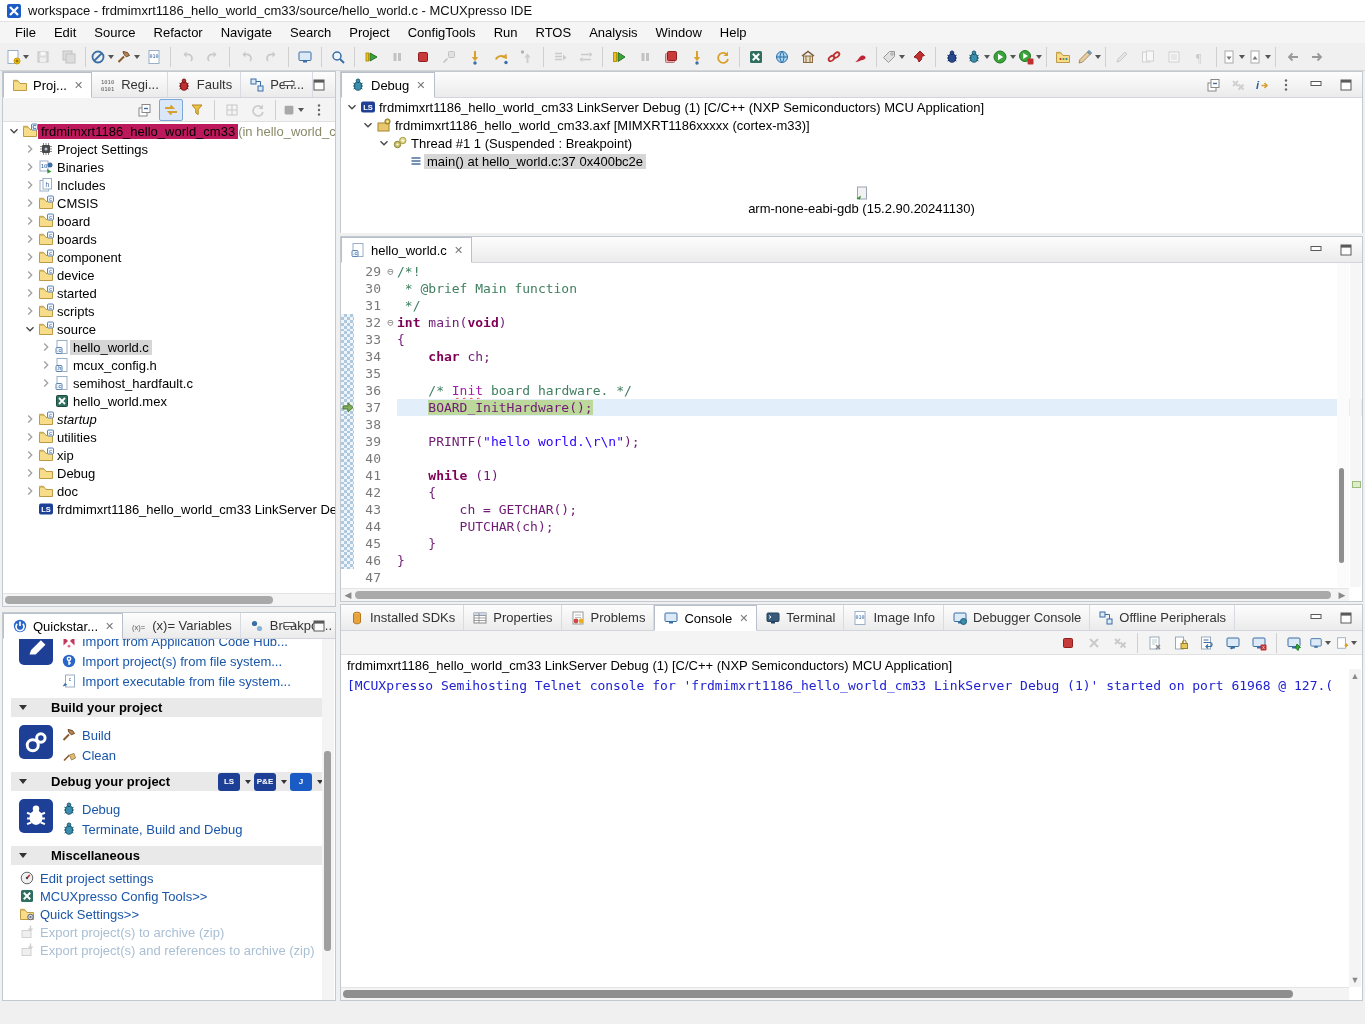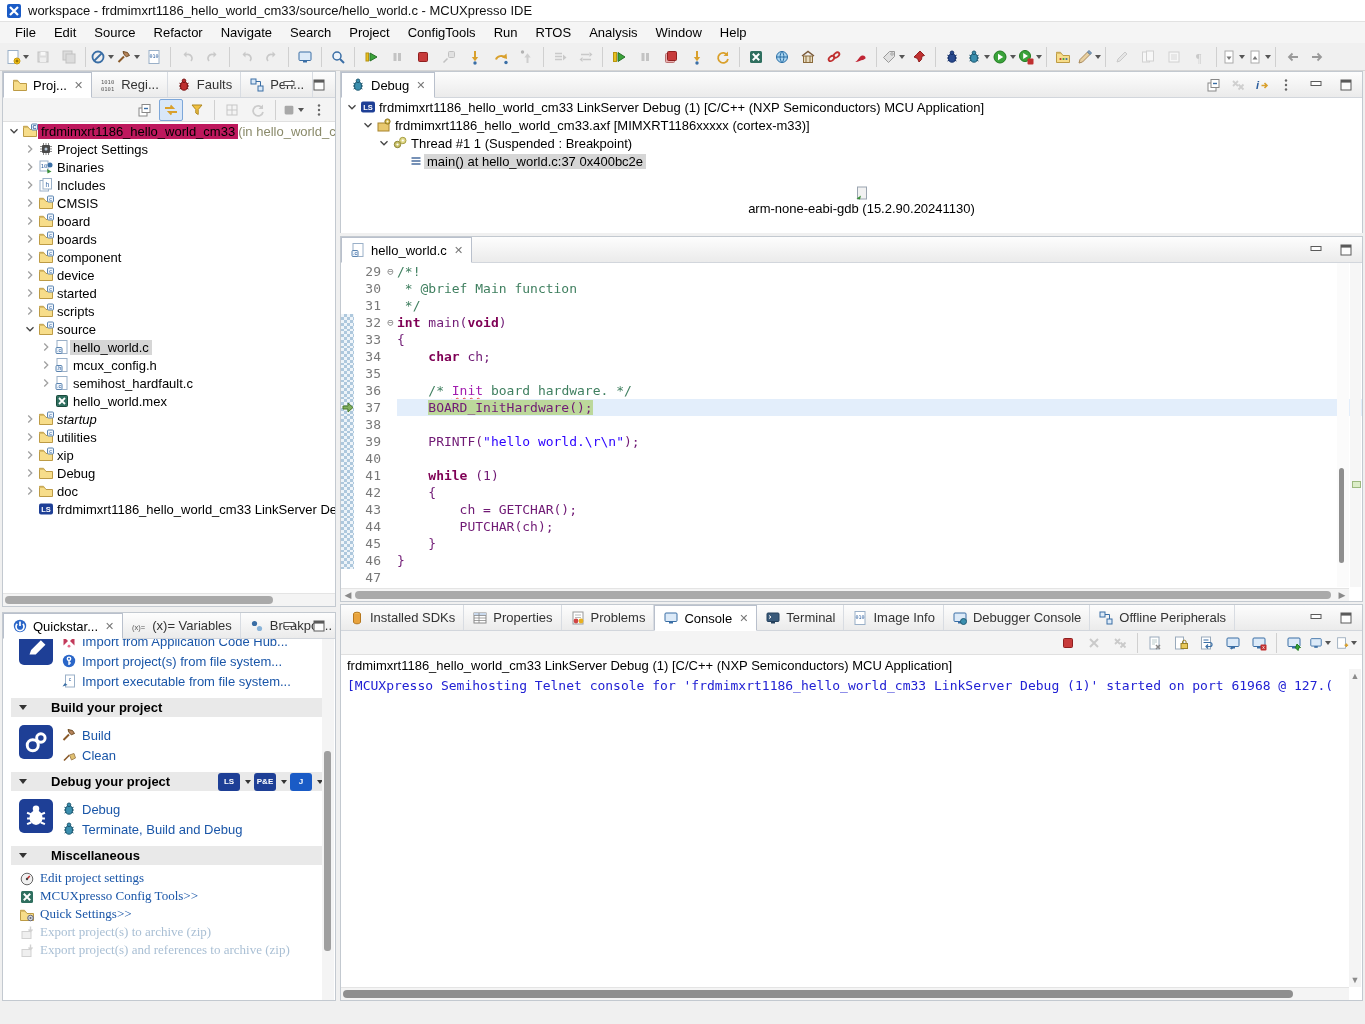--- a/index.html
+++ b/index.html
@@ -62,21 +62,21 @@
   
   .qs-sect{height:19px;background:#e9e9e9;display:flex;align-items:center;font-weight:bold;gap:24px;padding:0 4px 0 8px;margin:6px 8px 4px 8px;}
   .qs-sect .tri{width:0;height:0;border-left:4px solid transparent;border-right:4px solid transparent;border-top:5px solid #333;}
   .qs-sect .badges{margin-left:auto;display:flex;align-items:center;gap:3px;}
   .badge{width:22px;height:18px;border-radius:3px;color:#fff;font-size:8px;font-weight:bold;display:flex;align-items:center;justify-content:center;}
   .qs-block{display:flex;gap:8px;padding:4px 0 2px 16px;}
   .qs-card{width:34px;height:34px;border-radius:5px;background:#1e3f96;flex:0 0 34px;display:flex;align-items:center;justify-content:center;}
   .qs-links{display:flex;flex-direction:column;gap:2px;padding-top:1px;}
   .qs-link{display:flex;align-items:center;gap:5px;color:#1a56a8;cursor:pointer;height:18px;white-space:nowrap;}
   .qs-link.dis{color:#a9bfd4;cursor:default;}
-  .misc-link{margin-left:16px;font-family:Liberation Serif, serif;}
+  .misc-link{margin-left:16px;}
   
   #statusbar{position:absolute;left:0;top:1003px;width:1365px;height:21px;background:#f0f0f0;border-top:1px solid #d0d0d0;display:flex;align-items:center;padding-left:6px;box-sizing:border-box;}
   #grip{position:absolute;right:2px;bottom:2px;width:10px;height:14px;background-image:radial-gradient(#9a9a9a 1px,transparent 1.3px);background-size:4px 4px;}
   
   #proj-panel{left:2px;top:71px;width:334px;height:536px;}
   #proj-tree{height:462px;}
   #quick-panel{left:2px;top:612px;width:334px;height:389px;}
   #debug-panel{left:340px;top:71px;width:1023px;height:162px;}
   #editor-panel{left:340px;top:236px;width:1023px;height:366px;}
   #bottom-panel{left:340px;top:604px;width:1023px;height:397px;}

